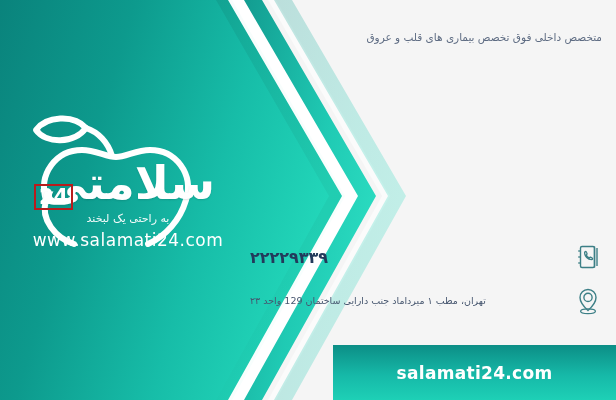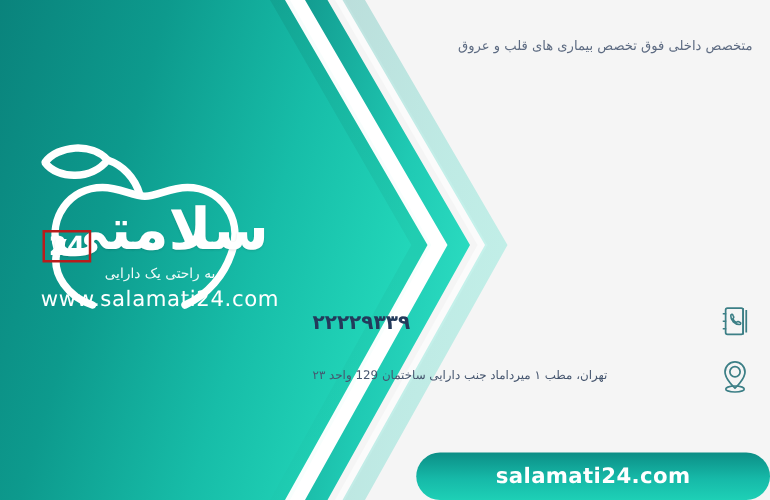--- a/index.html
+++ b/index.html
@@ -145,26 +145,25 @@
     text-align:left;
     line-height:1.5;
   }
 
   
   #website-bar{
     position:absolute;
     left:333px;
     bottom:0;
     width:283px;
-    height:38px;
+    height:55px;
     background:linear-gradient(180deg,#0c8e86 0%,#16b9a8 55%,#1ed0b6 100%);
     display:flex;
     align-items:center;
     justify-content:center;
-    border-radius:19px;
   }
   #website-text{
     color:#ffffff;
     font-size:17px;
     font-weight:700;
     letter-spacing:.3px;
     direction:ltr;
   }
 </style>
 </head>
@@ -213,21 +212,21 @@
                  C164,42 182,66 174,92 C168,112 154,128 136,136"></path>
         <path d="M34,92 C28,112 44,130 62,136"></path>
 
         <path d="M24,22 C34,8 62,6 74,20 C62,36 34,36 24,22 Z"></path>
 
         <path d="M74,20 C86,24 96,34 100,48"></path>
       </g>
     </svg>
     <div class="logo-txt" id="logo-wordmark">سلامتی</div>
     <div id="logo-badge">24</div>
-    <div class="logo-txt" id="logo-tagline">به راحتی یک دارایی</div>
+    <div class="logo-txt" id="logo-tagline">به راحتی یک لبخند</div>
     <div class="logo-txt" id="logo-url">www.salamati24.com</div>
   </div>
 
   <div id="info">
     <p id="specialty-sub">متخصص داخلی فوق تخصص بیماری های قلب و عروق</p>
   </div>
 
   <div id="contacts">
 
     <div class="contact-row">

